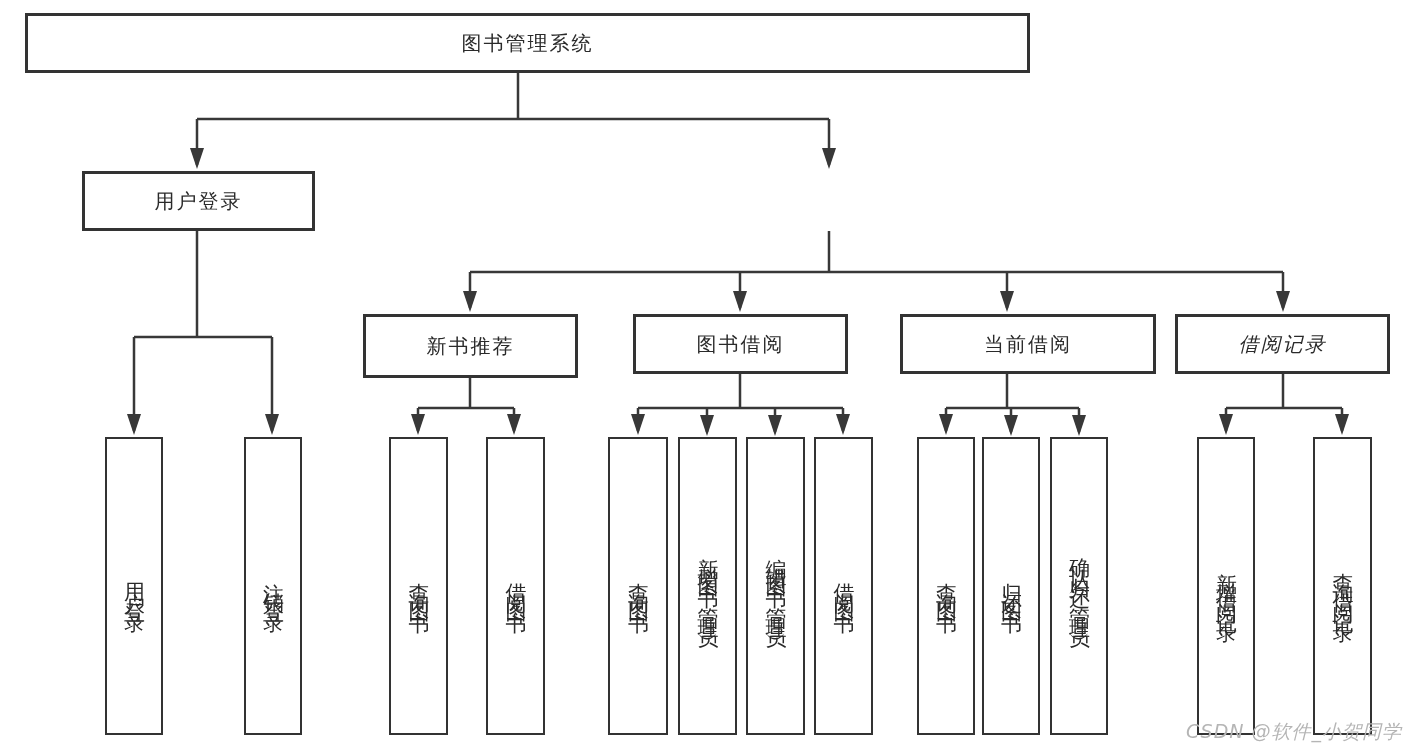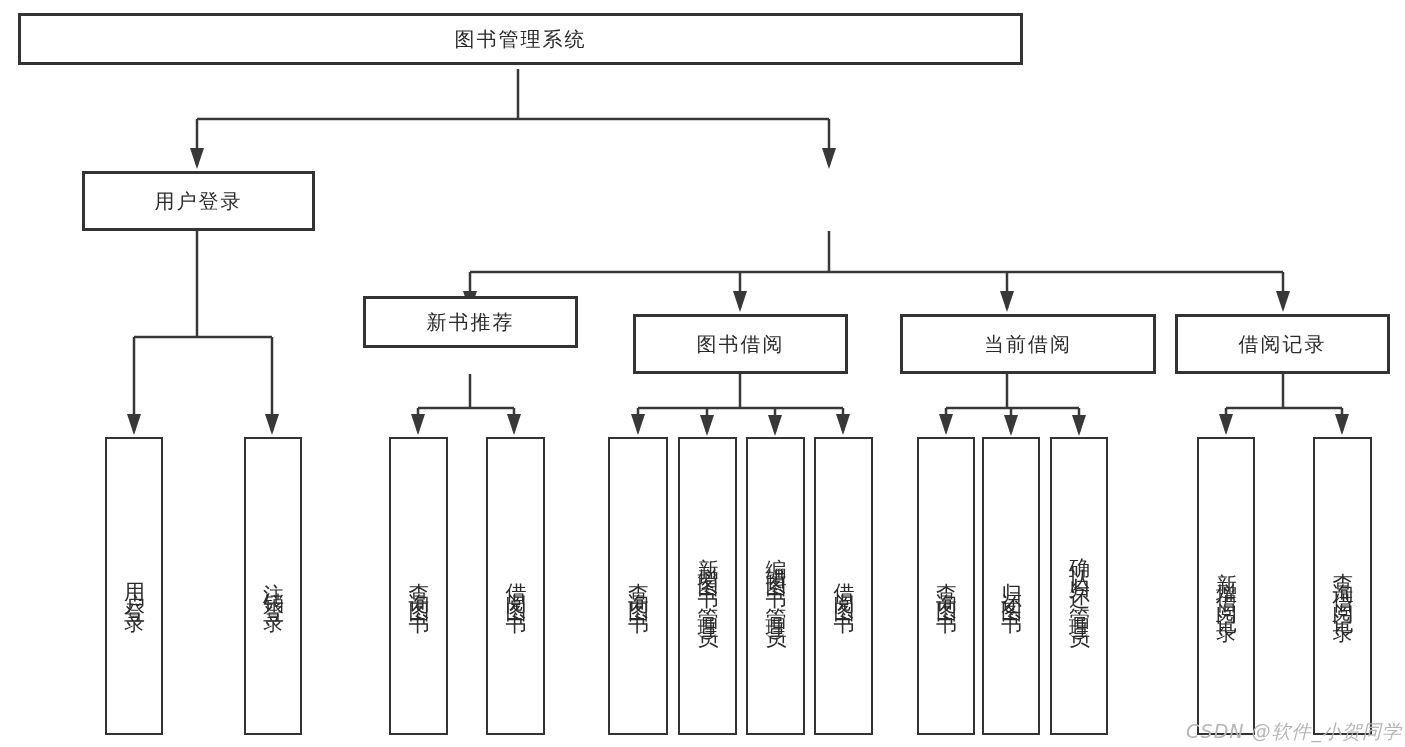--- a/index.html
+++ b/index.html
@@ -64,36 +64,36 @@
 </style>
 </head>
 <body>
 
 <div id="canvas">
   <svg id="connector-svg" viewBox="0 0 1405 747" xmlns="http://www.w3.org/2000/svg">
     <path id="edge-path" fill="none" stroke-width="2.5" d="M518 69L518 119M197 119L829 119M197 231L197 337M134 337L272 337M829 231L829 272M470 272L1283 272M470 374L470 408M418 408L514 408M740 374L740 408M638 408L843 408M1007 374L1007 408M946 408L1079 408M1283 374L1283 408M1226 408L1342 408M197 119L197 165M829 119L829 165M134 337L134 431M272 337L272 431M470 272L470 308M740 272L740 308M1007 272L1007 308M1283 272L1283 308M418 408L418 431M514 408L514 431M638 408L638 431M707 408L707 432M775 408L775 432M843 408L843 431M946 408L946 431M1011 408L1011 432M1079 408L1079 432M1226 408L1226 431M1342 408L1342 431" stroke="#383838"></path>
     <path id="arrow-path" stroke="none" d="M197 169L190 148L204 148ZM829 169L822 148L836 148ZM134 435L127 414L141 414ZM272 435L265 414L279 414ZM470 312L463 291L477 291ZM740 312L733 291L747 291ZM1007 312L1000 291L1014 291ZM1283 312L1276 291L1290 291ZM418 435L411 414L425 414ZM514 435L507 414L521 414ZM638 435L631 414L645 414ZM707 436L700 415L714 415ZM775 436L768 415L782 415ZM843 435L836 414L850 414ZM946 435L939 414L953 414ZM1011 436L1004 415L1018 415ZM1079 436L1072 415L1086 415ZM1226 435L1219 414L1233 414ZM1342 435L1335 414L1349 414Z" fill="#383838"></path>
   </svg>
   <div id="watermark" style="color: rgb(181, 181, 181);">CSDN @软件_小贺同学</div>
-<div class="node" style="left: 18px; top: 13px; width: 1005px; height: 52px; border-color: rgb(51, 51, 51);">
+<div class="node" style="left: 25px; top: 13px; width: 1005px; height: 60px; border-color: rgb(51, 51, 51);">
       <span class="label" style="color: rgb(42, 42, 42);">图书管理系统</span>
     </div>
     <div class="node" style="left: 82px; top: 171px; width: 233px; height: 60px; border-color: rgb(51, 51, 51);">
       <span class="label" style="color: rgb(42, 42, 42);">用户登录</span>
     </div>
-    <div class="node" style="left: 363px; top: 296px; width: 215px; height: 52px; border-color: rgb(51, 51, 51);">
+    <div class="node" style="left: 363px; top: 314px; width: 215px; height: 64px; border-color: rgb(51, 51, 51);">
       <span class="label" style="color: rgb(42, 42, 42);">新书推荐</span>
     </div>
     <div class="node" style="left: 633px; top: 314px; width: 215px; height: 60px; border-color: rgb(51, 51, 51);">
       <span class="label" style="color: rgb(42, 42, 42);">图书借阅</span>
     </div>
     <div class="node" style="left: 900px; top: 314px; width: 256px; height: 60px; border-color: rgb(51, 51, 51); align-items: center;">
       <span class="label" style="color: rgb(42, 42, 42);">当前借阅</span>
     </div>
-    <div class="node" style="left: 1175px; top: 314px; width: 215px; height: 60px; border-color: rgb(51, 51, 51);">
+    <div class="node" style="left: 1175px; top: 314px; width: 215px; height: 60px; border-color: rgb(51, 51, 51); font-style: italic;">
       <span class="label" style="color: rgb(42, 42, 42);">借阅记录</span>
     </div>
     <div class="node vertical leaf" style="left: 105px; top: 437px; width: 58px; height: 298px; border-color: rgb(51, 51, 51);">
       <span class="label" style="color: rgb(42, 42, 42);">用户登录</span>
     </div>
     <div class="node vertical leaf" style="left: 244px; top: 437px; width: 58px; height: 298px; border-color: rgb(51, 51, 51);">
       <span class="label" style="color: rgb(42, 42, 42);">注销登录</span>
     </div>
     <div class="node vertical leaf" style="left: 389px; top: 437px; width: 59px; height: 298px; border-color: rgb(51, 51, 51);">
       <span class="label" style="color: rgb(42, 42, 42);">查询图书</span>

